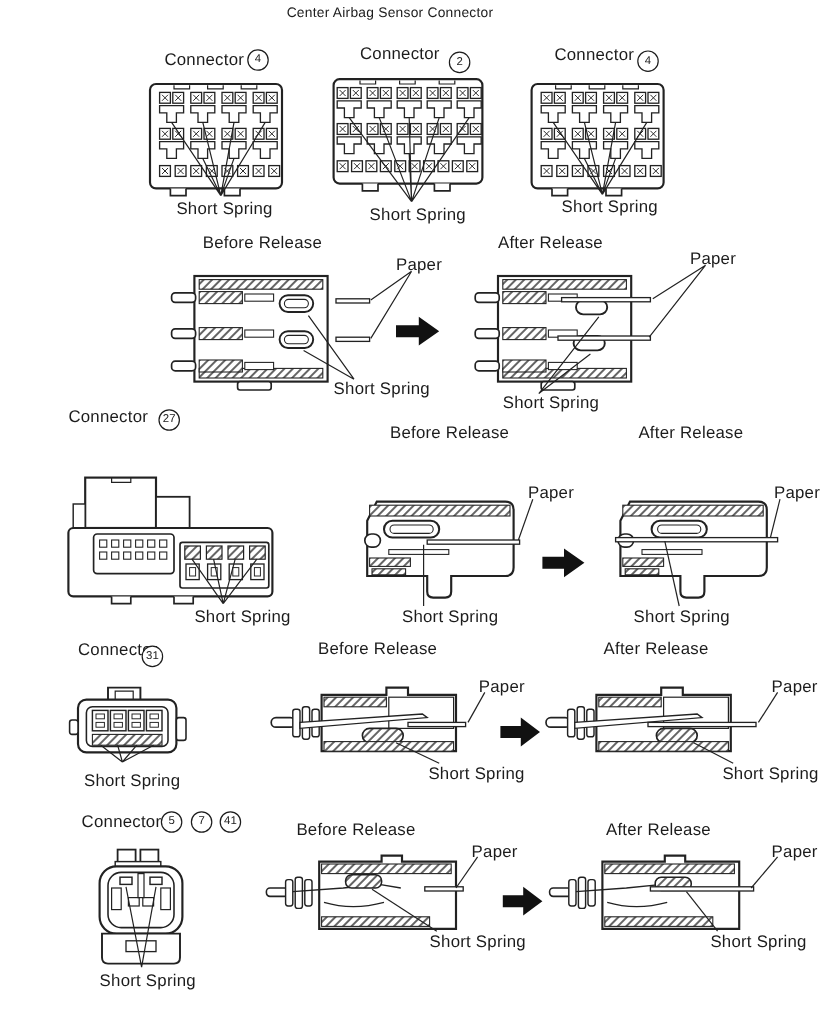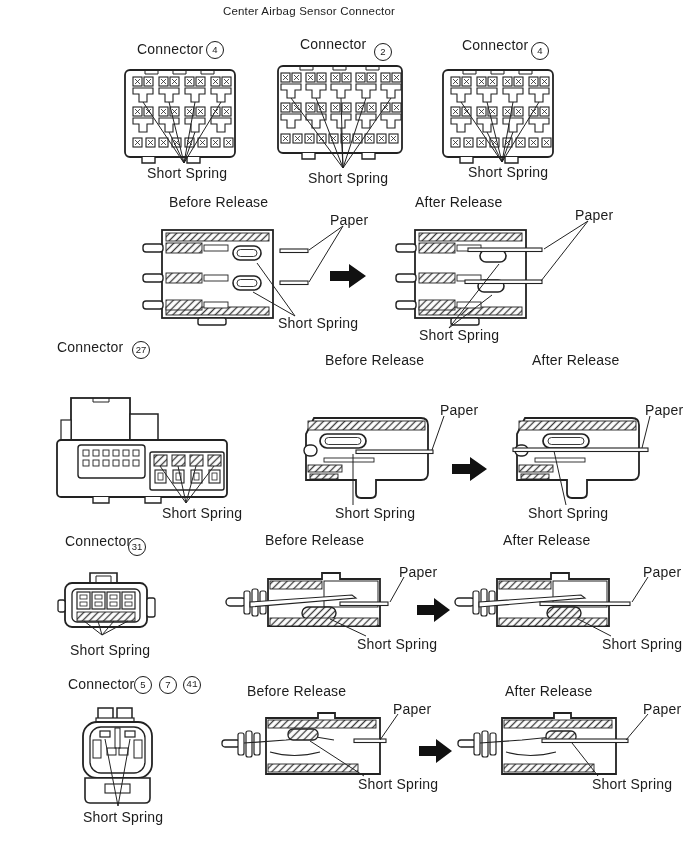--- a/index.html
+++ b/index.html
@@ -317,21 +317,21 @@
     <path d="M22,31 L64,28 L94,25 L112,28" fill="none" stroke="#222" stroke-width="1.2"></path>
     <path d="M48,40 Q72,47 98,40" fill="none" stroke="#222" stroke-width="1.1"></path>
     <rect x="88" y="19" width="30" height="11" rx="5" fill="url(#hatch)" stroke="#222" stroke-width="1.3"></rect>
     <rect x="46" y="52" width="90" height="8" fill="url(#hatch)" stroke="#222" stroke-width="0.9"></rect>
   </g>
   <rect x="542" y="739" width="86" height="3.5" fill="#ffffff" stroke="#222" stroke-width="1.1"></rect>
   <path d="M648,714 L626,740" stroke="#222" stroke-width="1" fill="none"></path>
   <path d="M598,776 L572,743" stroke="#222" stroke-width="1" fill="none"></path>
 </svg>
 
-<div class="lbl title" style="left:184px; top:5px;">Center Airbag Sensor Connector</div>
+<div class="lbl title" style="left:200px; top:5px;">Center Airbag Sensor Connector</div>
 
 <div class="lbl" style="left:137px; top:43px;">Connector</div>
 <div class="circ" style="left:206px; top:41px;">4</div>
 <div class="lbl" style="left:300px; top:38px;">Connector</div>
 <div class="circ" style="left:374px; top:43px;">2</div>
 <div class="lbl" style="left:462px; top:39px;">Connector</div>
 <div class="circ" style="left:531px; top:42px;">4</div>
 <div class="lbl" style="left:147px; top:167px;">Short Spring</div>
 <div class="lbl" style="left:308px; top:172px;">Short Spring</div>
 <div class="lbl" style="left:468px; top:166px;">Short Spring</div>
@@ -347,33 +347,33 @@
 <div class="circ" style="left:132px; top:341px;">27</div>
 <div class="lbl" style="left:162px; top:507px;">Short Spring</div>
 <div class="lbl" style="left:325px; top:354px;">Before Release</div>
 <div class="lbl" style="left:532px; top:354px;">After Release</div>
 <div class="lbl" style="left:440px; top:404px;">Paper</div>
 <div class="lbl" style="left:645px; top:404px;">Paper</div>
 <div class="lbl" style="left:335px; top:507px;">Short Spring</div>
 <div class="lbl" style="left:528px; top:507px;">Short Spring</div>
 
 <div class="lbl" style="left:65px; top:535px;">Connector</div>
-<div class="circ" style="left:128px; top:538px;">31</div>
+<div class="circ" style="left:118px; top:538px;">31</div>
 <div class="lbl" style="left:70px; top:644px;">Short Spring</div>
 <div class="lbl" style="left:265px; top:534px;">Before Release</div>
 <div class="lbl" style="left:503px; top:534px;">After Release</div>
 <div class="lbl" style="left:399px; top:566px;">Paper</div>
 <div class="lbl" style="left:643px; top:566px;">Paper</div>
 <div class="lbl" style="left:357px; top:638px;">Short Spring</div>
 <div class="lbl" style="left:602px; top:638px;">Short Spring</div>
 
 <div class="lbl" style="left:68px; top:678px;">Connector</div>
 <div class="circ" style="left:134px; top:676px;">5</div>
 <div class="circ" style="left:159px; top:676px;">7</div>
-<div class="circ" style="left:183px; top:676px;font-family:Liberation Mono, monospace;">41</div>
+<div class="circ" style="left:183px; top:676px;">41</div>
 <div class="lbl" style="left:83px; top:811px;">Short Spring</div>
 <div class="lbl" style="left:247px; top:685px;">Before Release</div>
 <div class="lbl" style="left:505px; top:685px;">After Release</div>
 <div class="lbl" style="left:393px; top:703px;">Paper</div>
 <div class="lbl" style="left:643px; top:703px;">Paper</div>
 <div class="lbl" style="left:358px; top:778px;">Short Spring</div>
 <div class="lbl" style="left:592px; top:778px;">Short Spring</div>
 
 </div>
 

